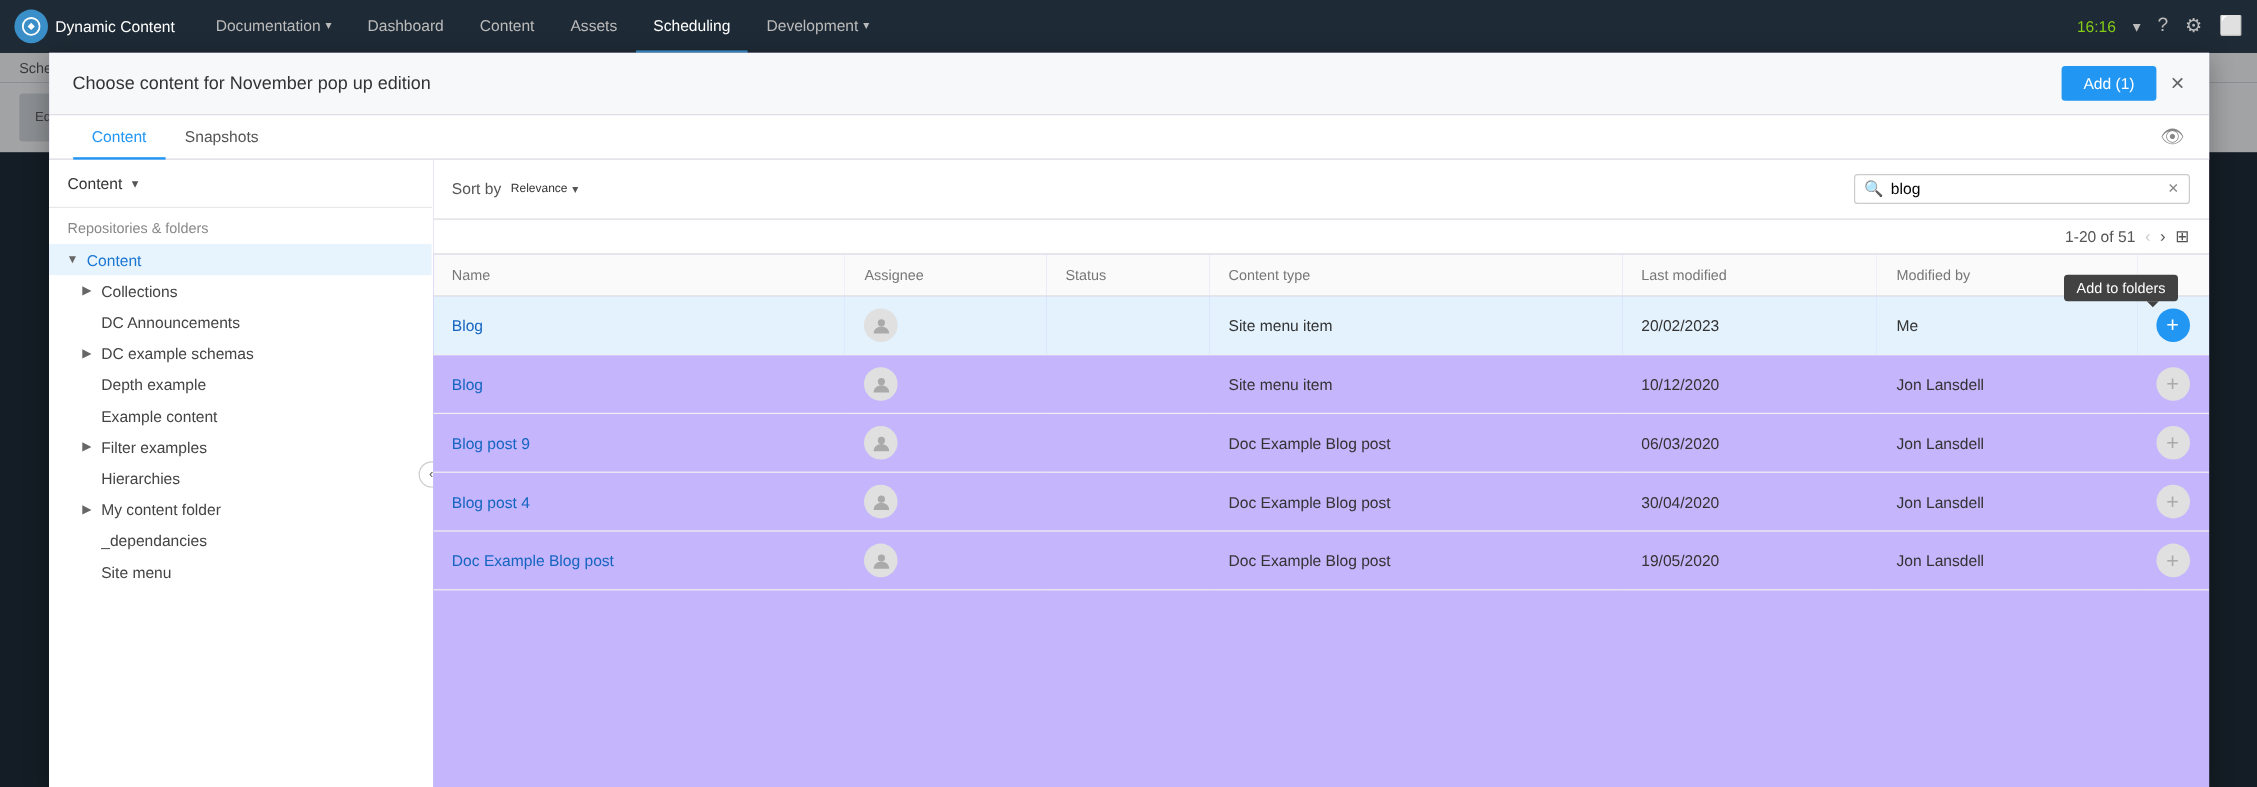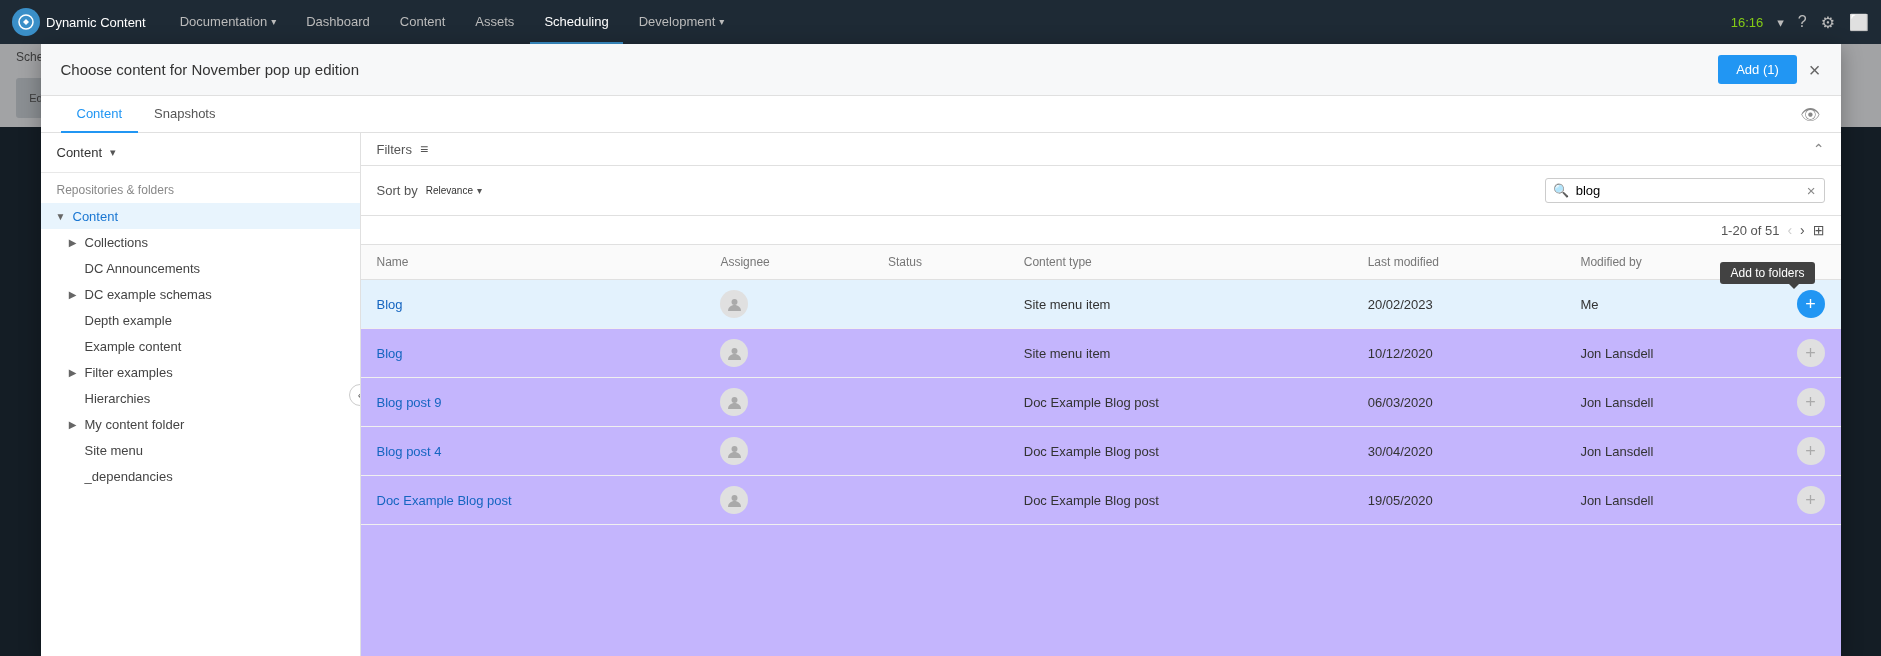--- a/index.html
+++ b/index.html
@@ -306,43 +306,36 @@
             <span class="tree-item-text">Hierarchies</span>
           </div>
 
           <div class="tree-item tree-indent-1">
             <span class="tree-caret">▶</span>
             <span class="tree-item-text">My content folder</span>
           </div>
 
           <div class="tree-item tree-indent-1">
             <span class="tree-caret"></span>
+            <span class="tree-item-text">_dependancies</span>
+          </div>
+
+          <div class="tree-item tree-indent-1">
+            <span class="tree-caret"></span>
             <span class="tree-item-text">Site menu</span>
-          </div>
-
-          <div class="tree-item tree-indent-1">
-            <span class="tree-caret"></span>
-            <span class="tree-item-text">_dependancies</span>
           </div>
         </div>
 
         <div style="position:absolute; right:-11px; top:50%; transform:translateY(-50%); z-index:20;">
           <button style="background:#fff;border:1px solid #ccc;border-radius:50%;width:22px;height:22px;display:flex;align-items:center;justify-content:center;cursor:pointer;font-size:11px;color:#555;">‹</button>
         </div>
       </div>
 
       <div class="content-panel">
 
-        <div style="display:flex;align-items:center;padding:8px 16px;border-bottom:1px solid #e0e0e0;background:#fff;gap:8px;">
-          <span style="font-size:13px;color:#555;">Filters</span>
-          <span style="font-size:14px;color:#555;">≡</span>
-          <div style="margin-left:auto;display:flex;align-items:center;gap:6px;">
-            <button style="background:none;border:none;font-size:14px;color:#888;cursor:pointer;">⌃</button>
-          </div>
-        </div>
 
         <div style="display:flex;align-items:center;padding:8px 16px;border-bottom:1px solid #e0e0e0;background:#fff;gap:8px;position:relative;min-height:50px;">
           <span style="font-size:13px;color:#555;">Sort by</span>
           <div style="display:flex;align-items:center;gap:4px;cursor:pointer;">
             <span style="font-size:10px;font-weight:500;color:#333;">Relevance</span>
             <span style="font-size:10px;color:#555;">▾</span>
           </div>
 
           <div style="margin-left:auto;display:flex;align-items:center;border:1px solid #ccc;border-radius:3px;padding:4px 8px;width:280px;background:#fff;">
             <span style="color:#888;margin-right:6px;font-size:13px;">🔍</span>

